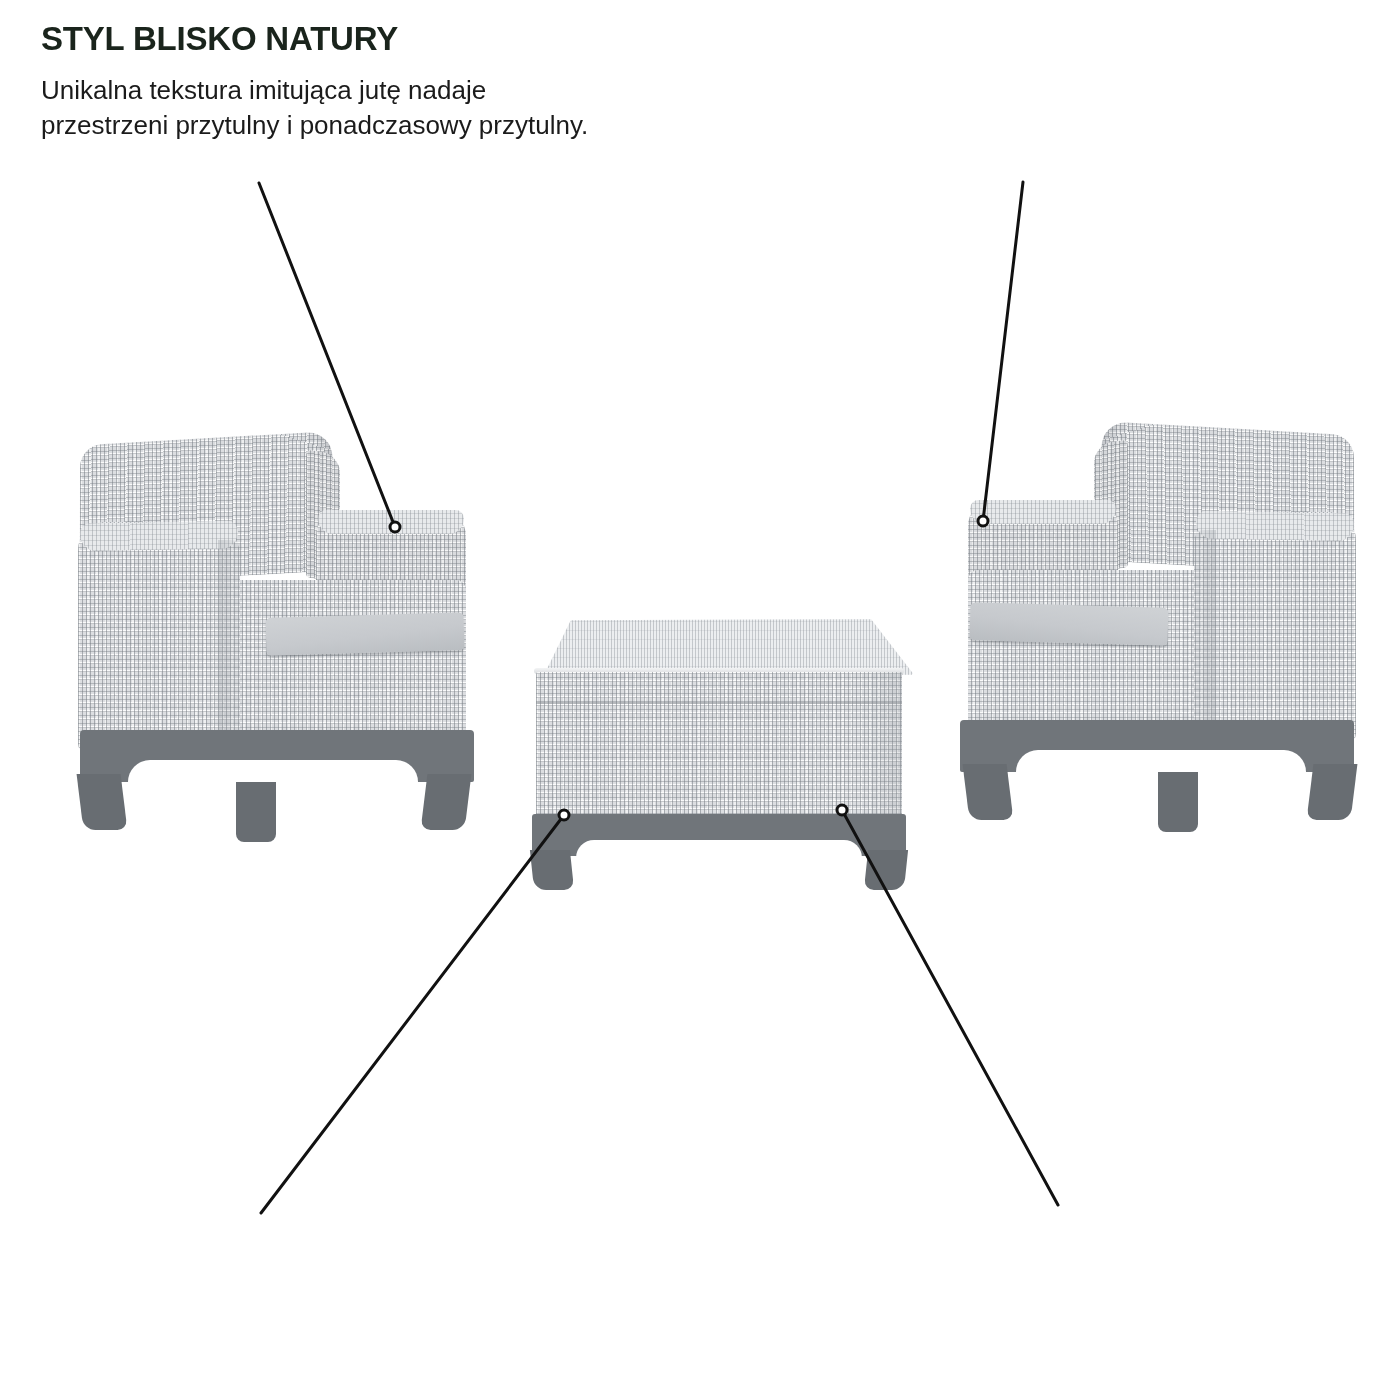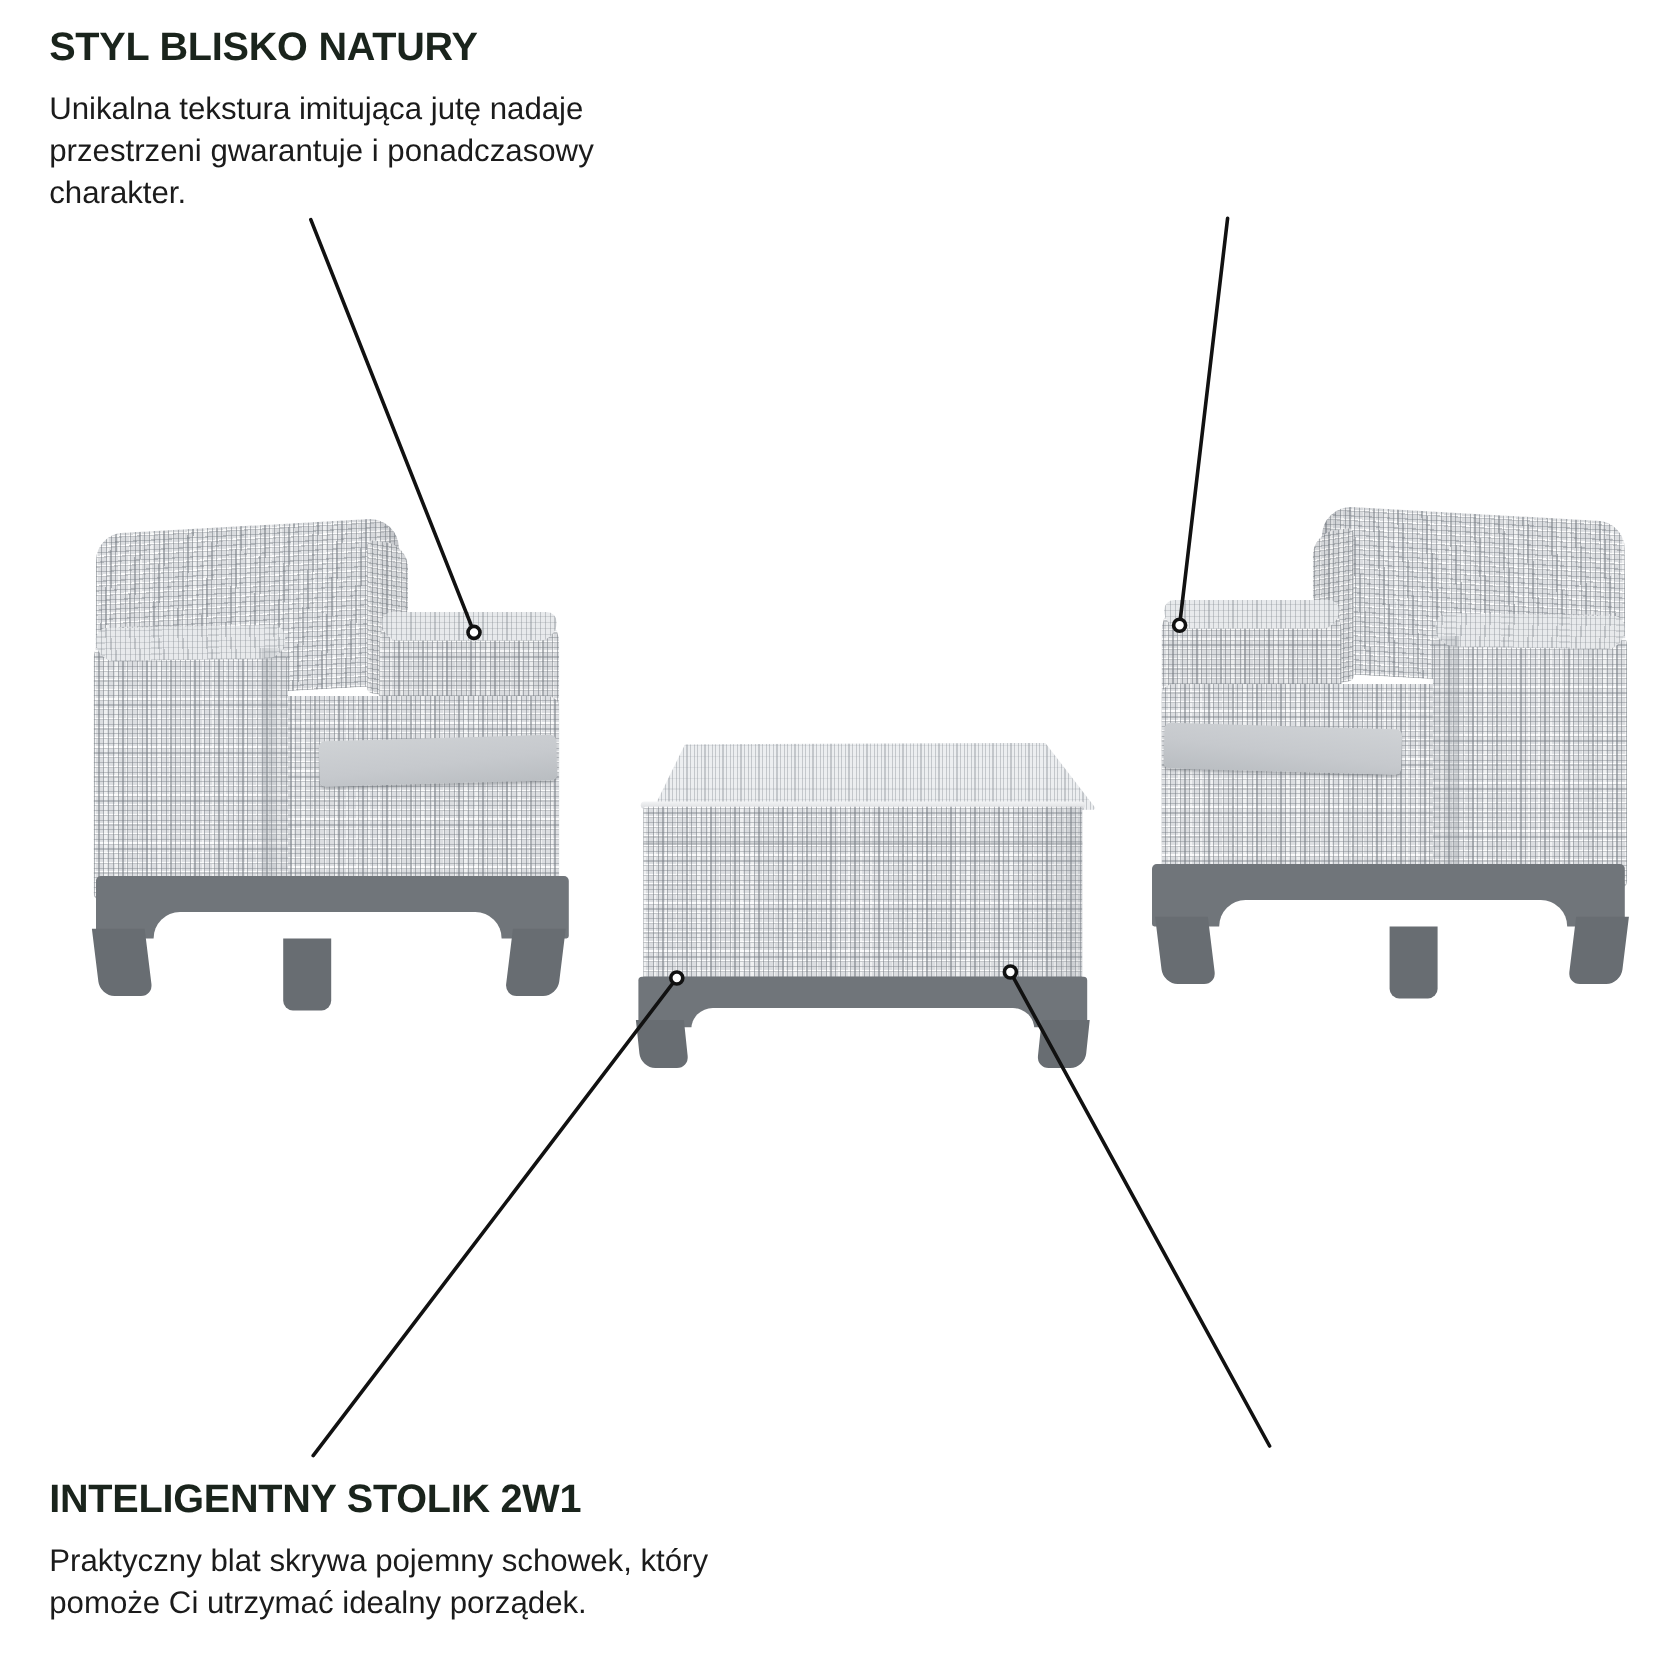--- a/index.html
+++ b/index.html
@@ -231,23 +231,19 @@
         <circle cx="967" cy="521" r="5" fill="#ffffff" stroke="#111111" stroke-width="3"></circle>
         <line x1="245" y1="1213" x2="548" y2="815" stroke="#111111" stroke-width="3" stroke-linecap="round"></line>
         <circle cx="548" cy="815" r="5" fill="#ffffff" stroke="#111111" stroke-width="3"></circle>
         <line x1="1042" y1="1205" x2="826" y2="810" stroke="#111111" stroke-width="3" stroke-linecap="round"></line>
         <circle cx="826" cy="810" r="5" fill="#ffffff" stroke="#111111" stroke-width="3"></circle>
       </g>
   </svg>
 
   <div class="feature" id="f-top-left">
     <h2>STYL BLISKO NATURY</h2>
-    <p>Unikalna tekstura imitująca jutę nadaje przestrzeni gwarantuje i ponadczasowy charakter.</p>
+    <p>Unikalna tekstura imitująca jutę nadaje przestrzeni przytulny i ponadczasowy przytulny.</p>
   </div>
 
 
-  <div class="feature" id="f-bottom-left">
-    <h2>INTELIGENTNY STOLIK 2W1</h2>
-    <p>Praktyczny blat skrywa pojemny schowek, który pomoże Ci utrzymać idealny porządek.</p>
-  </div>
 
 
 </div>
 
 </body></html>

